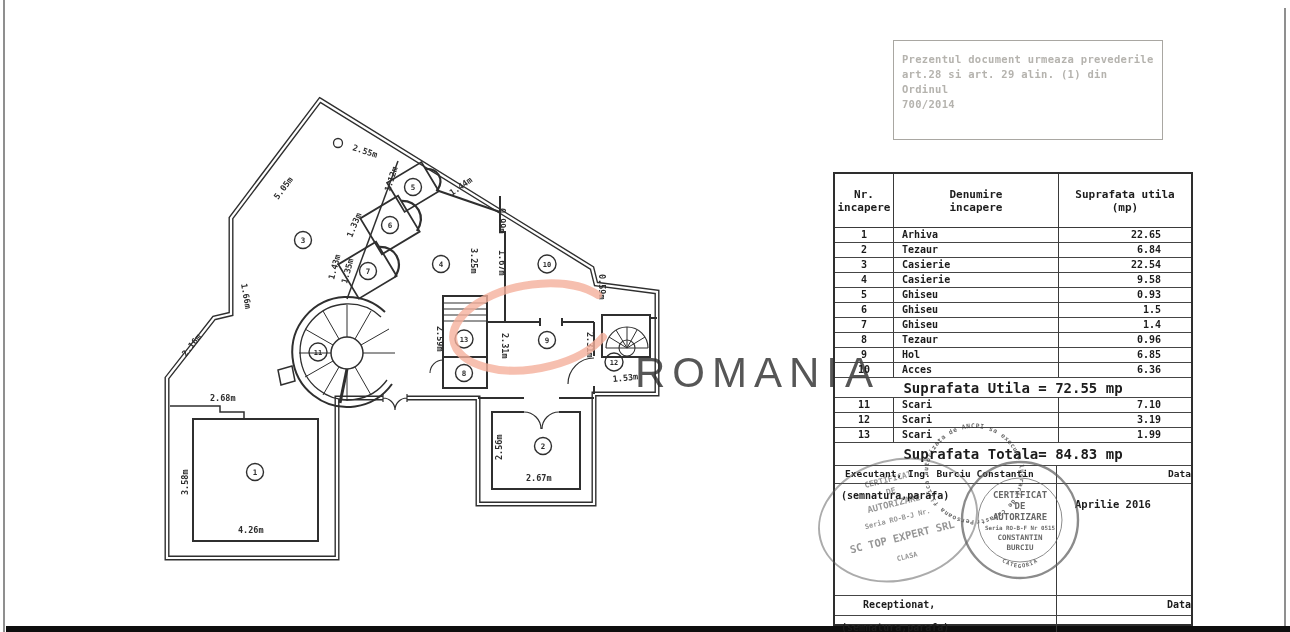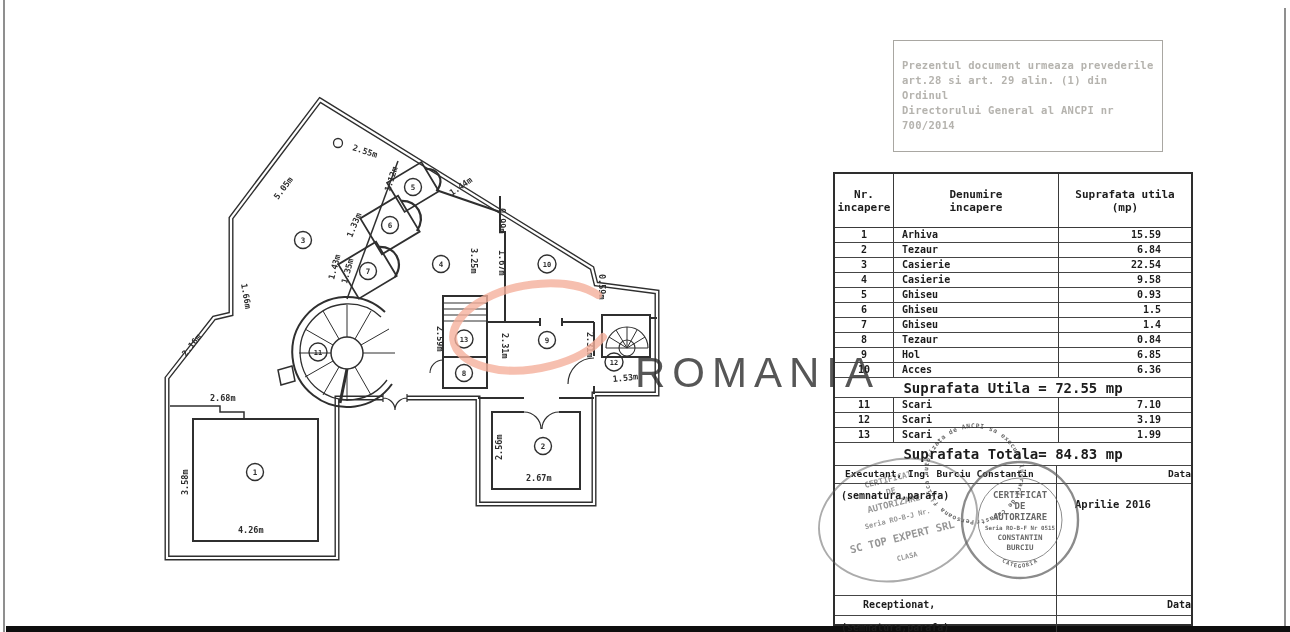--- a/index.html
+++ b/index.html
@@ -2,21 +2,21 @@
 <html><head>
 <meta charset="utf-8">
 <style>
   html,body{margin:0;padding:0;background:#ffffff;}
   #page{position:relative;width:1290px;height:632px;background:#fff;overflow:hidden;
         font-family:"DejaVu Sans Mono",monospace;color:#1c1c1c;}
   .edge{position:absolute;background:#8f8f8f;}
   #bottombar{position:absolute;left:6px;right:0;bottom:0;height:6px;background:#0e0e0e;}
   
   #notebox{position:absolute;left:893px;top:40px;width:252px;height:76px;border:1px solid #a9a7a2;
-           padding:17px 8px;font-size:10.5px;line-height:15px;font-weight:bold;color:#b5b3ae;
+           padding:11px 8px;font-size:10.5px;line-height:15px;font-weight:bold;color:#b5b3ae;
            letter-spacing:.3px;}
   
   #tbl{position:absolute;left:833px;top:172px;width:360px;height:454px;border:2px solid #2e2e2e;
        box-sizing:border-box;background:transparent;font-weight:bold;}
   .r3{display:grid;grid-template-columns:59px 165px 1fr;}
   .r2{display:grid;grid-template-columns:222px 1fr;}
   .cell{border-right:1.5px solid #3a3a3a;box-sizing:border-box;overflow:hidden;}
   .cell:last-child{border-right:none;}
   #thead{height:53px;border-bottom:1.5px solid #3a3a3a;}
   #thead .cell{display:flex;flex-direction:column;align-items:center;justify-content:center;
@@ -201,21 +201,20 @@
 
     <g opacity="0.8">
       <path d="M 598,295 A 80,42 -10 1 0 603,337" stroke="#f5b09c" stroke-width="8" fill="none" stroke-linecap="round"></path>
       <text x="635" y="387" style="font-family:'Liberation Sans',sans-serif;font-weight:normal;font-size:42px;letter-spacing:7px" fill="#f5b09c">ROMANIA</text>
     </g>
   </svg>
 
   <div id="notebox">
     <div>Prezentul document urmeaza prevederile</div>
     <div>art.28 si art. 29 alin. (1) din Ordinul</div>
-    <div>Directorului General al ANCPI nr</div>
     <div>700/2014</div>
   </div>
 
   <div id="tbl">
     <div id="thead" class="r3">
       <div class="cell">
         <span>Nr.</span>
         <span>incapere</span>
       </div>
       <div class="cell">
@@ -224,21 +223,21 @@
       </div>
       <div class="cell">
         <span>Suprafata utila</span>
         <span>(mp)</span>
       </div>
     </div>
 
     <div class="trow r3">
         <div class="cell nr">1</div>
         <div class="cell nm">Arhiva</div>
-        <div class="cell ar">15.59</div>
+        <div class="cell ar">22.65</div>
       </div>
     <div class="trow r3">
         <div class="cell nr">2</div>
         <div class="cell nm">Tezaur</div>
         <div class="cell ar">6.84</div>
       </div>
     <div class="trow r3">
         <div class="cell nr">3</div>
         <div class="cell nm">Casierie</div>
         <div class="cell ar">22.54</div>
@@ -259,21 +258,21 @@
         <div class="cell ar">1.5</div>
       </div>
     <div class="trow r3">
         <div class="cell nr">7</div>
         <div class="cell nm">Ghiseu</div>
         <div class="cell ar">1.4</div>
       </div>
     <div class="trow r3">
         <div class="cell nr">8</div>
         <div class="cell nm">Tezaur</div>
-        <div class="cell ar">0.84</div>
+        <div class="cell ar">0.96</div>
       </div>
     <div class="trow r3">
         <div class="cell nr">9</div>
         <div class="cell nm">Hol</div>
         <div class="cell ar">6.85</div>
       </div>
     <div class="trow r3">
         <div class="cell nr">10</div>
         <div class="cell nm">Acces</div>
         <div class="cell ar">6.36</div>

